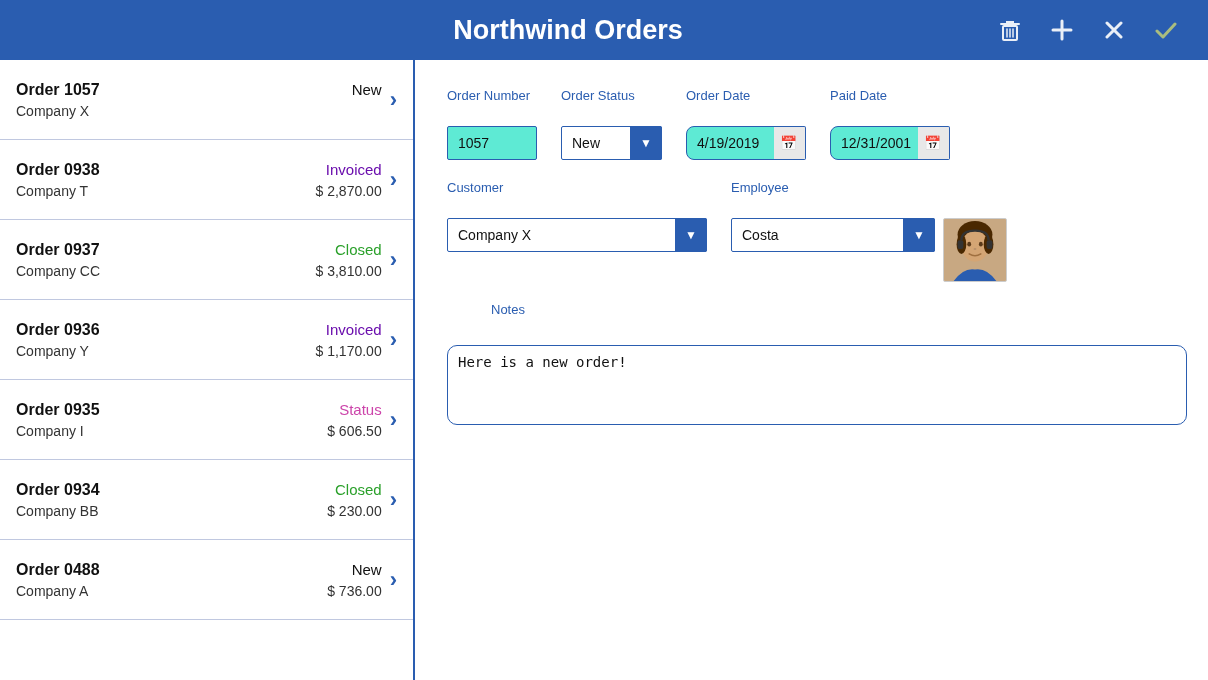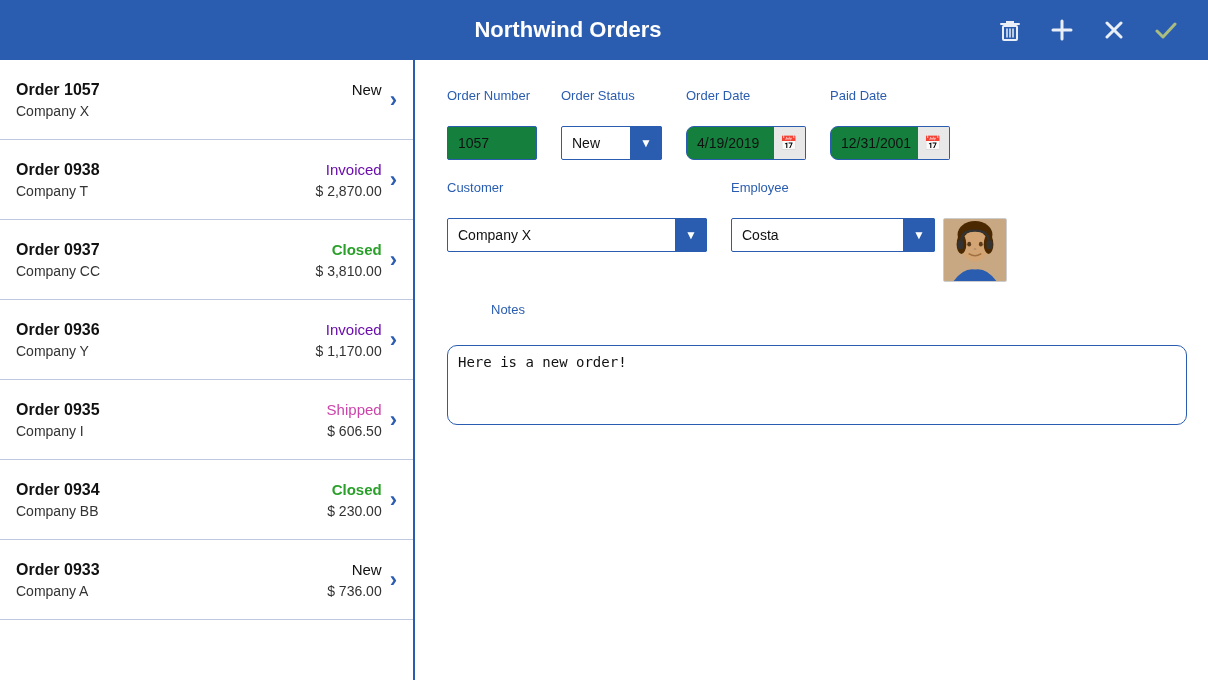--- a/index.html
+++ b/index.html
@@ -9,21 +9,21 @@
     .header {
       background: #2a5db0;
       color: white;
       display: flex;
       align-items: center;
       justify-content: space-between;
       padding: 0 24px;
       height: 60px;
     }
     .header-title {
-      font-size: 22px;
+      font-size: 27px;
       font-weight: bold;
       flex: 1;
       text-align: center;
     }
     .header-icons {
       display: flex;
       gap: 16px;
       align-items: center;
     }
     .header-icon-btn {
@@ -77,21 +77,21 @@
       align-items: baseline;
       margin-bottom: 4px;
     }
     .order-name {
       font-weight: bold;
       font-size: 16px;
       color: #111;
     }
     .order-status-new { color: #111; font-size: 15px; }
     .order-status-invoiced { color: #6a0dad; font-size: 15px; font-weight: 500; margin-left: 18px; }
-    .order-status-closed { color: #2aa02a; font-size: 15px; font-weight: 700; }
+    .order-status-closed { color: #2aa02a; font-size: 15px; font-weight: 400; }
     .order-status-shipped { color: #cc44aa; font-size: 15px; font-weight: 500; }
     .order-item-bottom {
       display: flex;
       justify-content: space-between;
       align-items: baseline;
     }
     .order-company { color: #333; font-size: 14px; }
     .order-amount { color: #333; font-size: 14px; }
     .order-chevron {
       color: #2a5db0;
@@ -121,21 +121,21 @@
     .form-label {
       color: #2a5db0;
       font-size: 13px;
       font-weight: 500;
     }
     .form-input {
       border: 1.5px solid #2a5db0;
       border-radius: 2px;
       padding: 6px 10px;
       font-size: 14px;
-      background: #15803d;
+      background: #5eead4;
       color: #111;
       outline: none;
       height: 34px;
     }
 
     .order-number-input { width: 90px; }
 
     .select-wrapper {
       position: relative;
       display: inline-block;
@@ -336,21 +336,21 @@
           <span class="order-company">Company Y</span>
           <span class="order-amount">$ 1,170.00</span>
         </div>
       </div>
       <div class="order-chevron">›</div>
     </div>
       <div class="order-item">
       <div class="order-item-content">
         <div class="order-item-top">
           <span class="order-name">Order 0935</span>
-          <span class="order-status-shipped">Shipped</span>
+          <span class="order-status-shipped">Status</span>
         </div>
         <div class="order-item-bottom">
           <span class="order-company">Company I</span>
           <span class="order-amount">$ 606.50</span>
         </div>
       </div>
       <div class="order-chevron">›</div>
     </div>
       <div class="order-item">
       <div class="order-item-content">
@@ -361,21 +361,21 @@
         <div class="order-item-bottom">
           <span class="order-company">Company BB</span>
           <span class="order-amount">$ 230.00</span>
         </div>
       </div>
       <div class="order-chevron">›</div>
     </div>
       <div class="order-item">
       <div class="order-item-content">
         <div class="order-item-top">
-          <span class="order-name">Order 0933</span>
+          <span class="order-name">Order 0488</span>
           <span class="order-status-new">New</span>
         </div>
         <div class="order-item-bottom">
           <span class="order-company">Company A</span>
           <span class="order-amount">$ 736.00</span>
         </div>
       </div>
       <div class="order-chevron">›</div>
     </div>
     </div>

